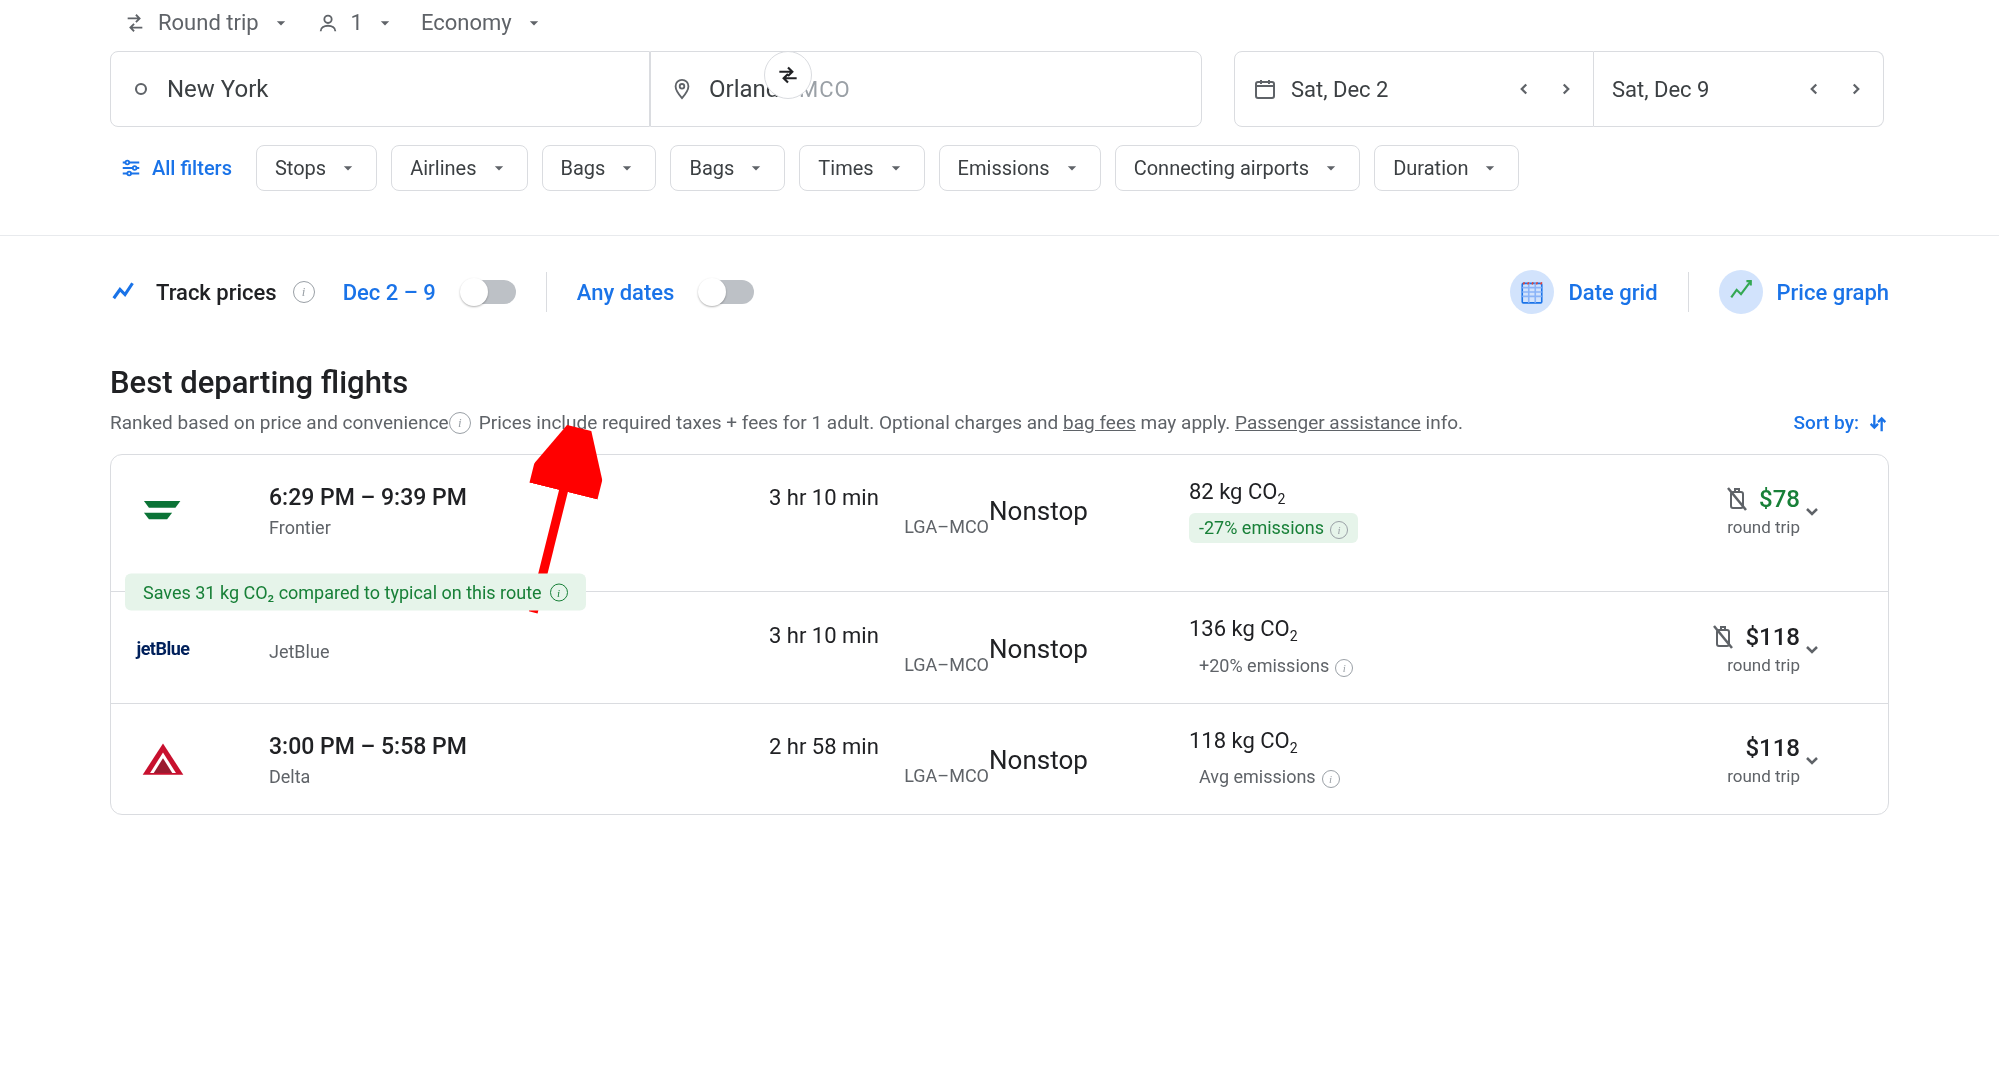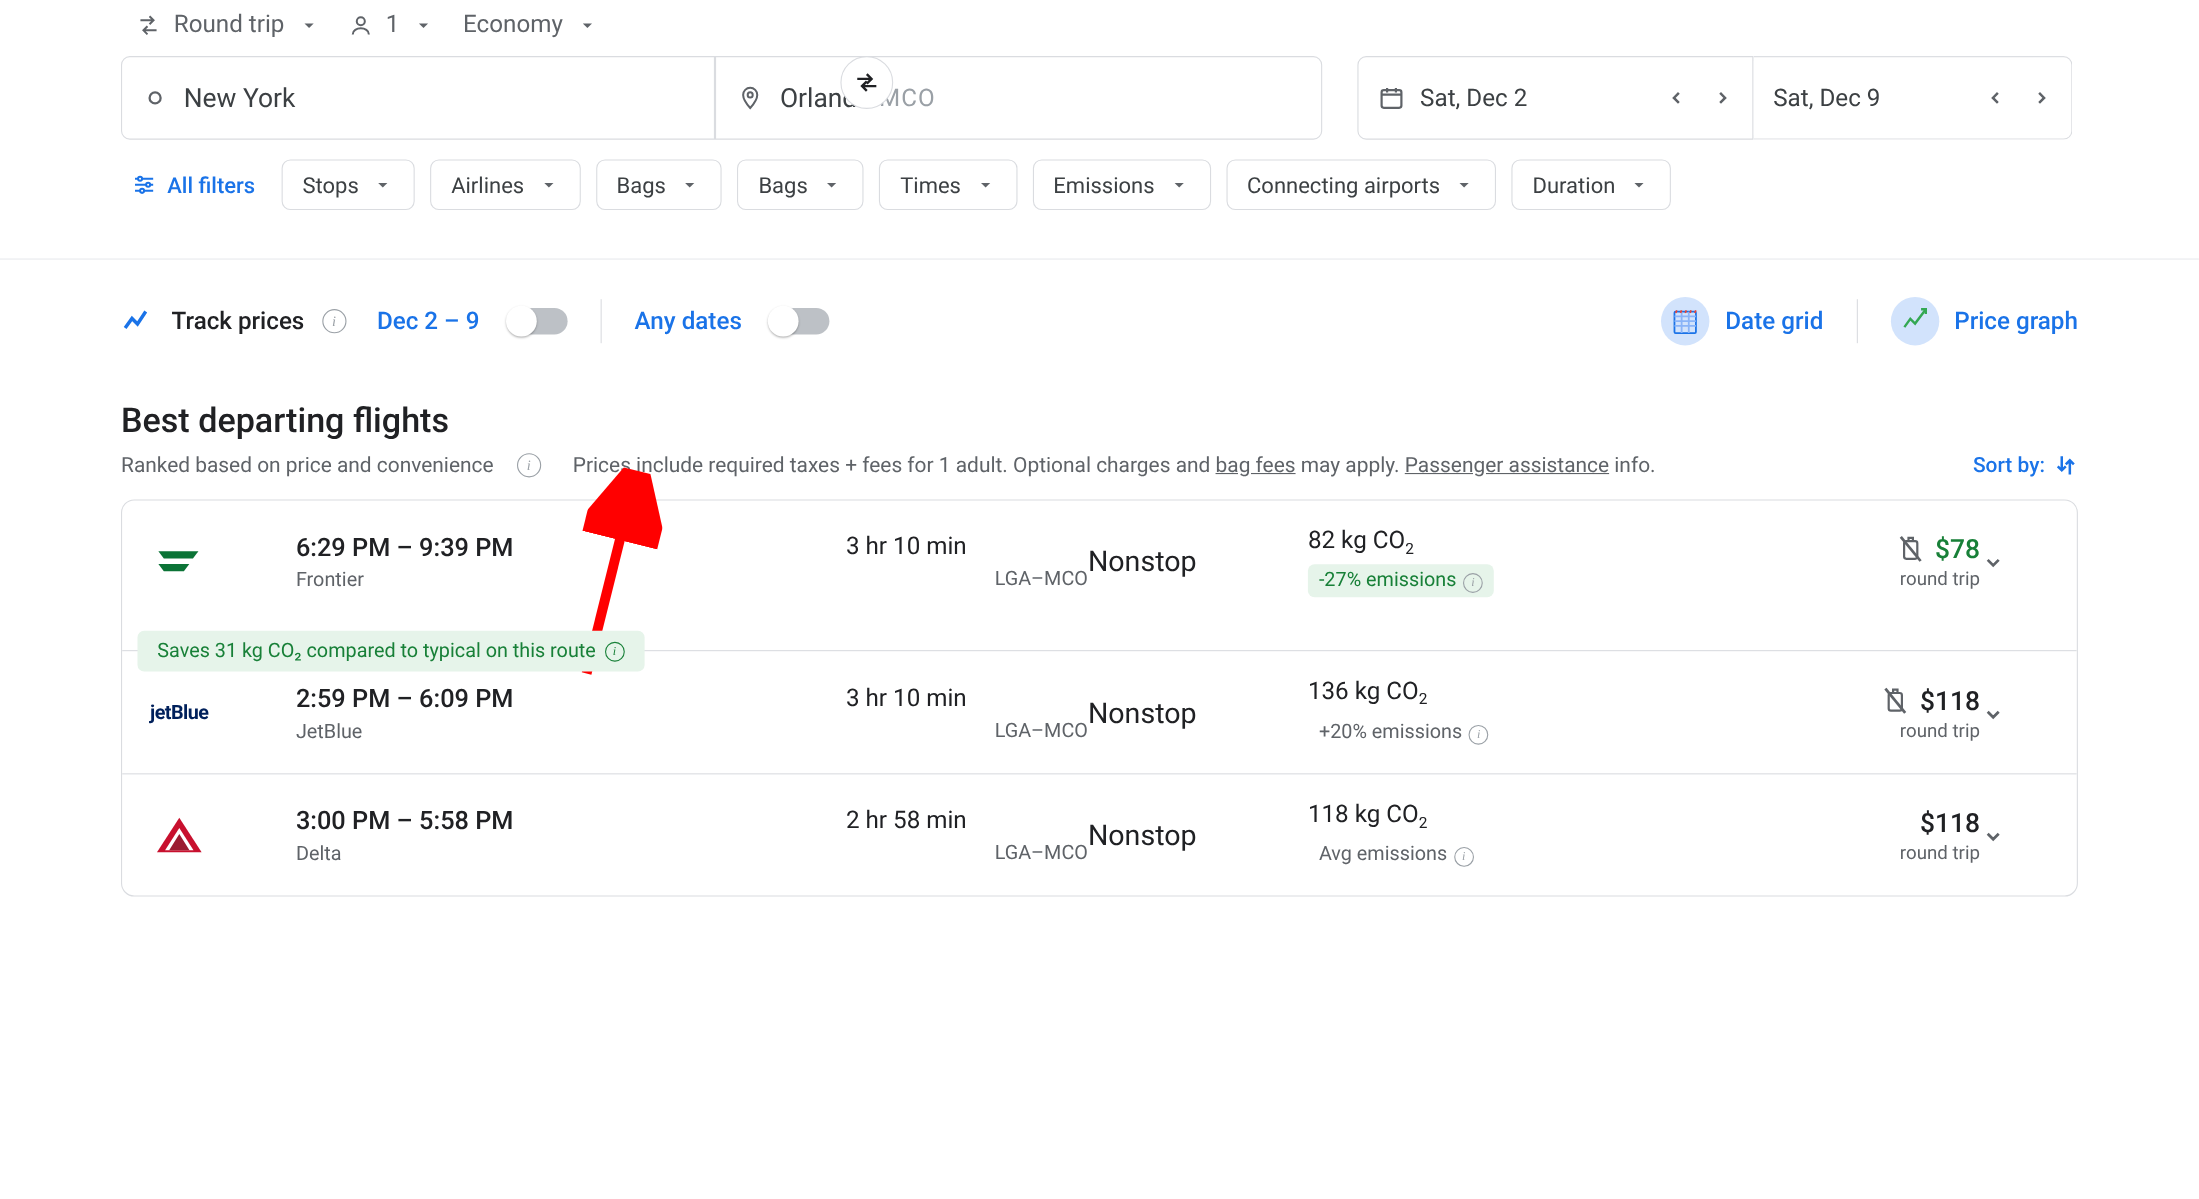--- a/index.html
+++ b/index.html
@@ -29,21 +29,21 @@
   .track-left { display:flex; align-items:center; gap:16px; }
   .blue { color:#1a73e8; font-weight:500; }
   .toggle { width:54px; height:24px; background:#bdc1c6; border-radius:12px; position:relative; cursor:pointer; margin-left:10px; }
   .toggle::after { content:""; width:28px; height:28px; background:#fff; border-radius:50%; position:absolute; top:-2px; left:-2px; box-shadow:0 1px 2px rgba(0,0,0,0.3); }
   .vbar { width:1px; height:40px; background:#dadce0; margin:0 30px; }
   .spacer { flex:1; }
   .tool-btn { display:flex; align-items:center; gap:14px; color:#1a73e8; font-size:22px; font-weight:500; cursor:pointer; }
   .icon-circ { width:44px; height:44px; border-radius:22px; display:flex; align-items:center; justify-content:center; }
   .icon-blue-soft { background:#d2e3fc; }
   .section-title { font-size:31px; font-weight:500; margin-top:50px; }
-  .subtext-row { display:flex; align-items:center; gap:21px; margin-top:10px; font-size:19px; color:#5f6368; }
+  .subtext-row { display:flex; align-items:center; gap:0; margin-top:10px; font-size:19px; color:#5f6368; }
   .subtext-row .link { text-decoration:underline; }
   .sort-by { margin-left:auto; color:#1a73e8; font-weight:500; display:flex; align-items:center; gap:8px; }
   .results { margin-top:20px; border:1px solid #dadce0; border-radius:12px; overflow:hidden; }
   .row { display:grid; grid-template-columns:130px 500px 220px 200px 260px 1fr 60px; padding:24px 28px 22px 28px; align-items:center; position:relative; }
   .row + .row { border-top:1px solid #dadce0; }
   .times { font-size:23px; font-weight:500; color:#202124; }
   .airline { font-size:18px; color:#5f6368; margin-top:6px; }
   .dur { font-size:22px; color:#202124; }
   .route { font-size:18px; color:#5f6368; margin-top:6px;text-align:right; }
   .stops { font-size:26px; }
@@ -304,21 +304,20 @@
             <path d="M7 10l5 5 5-5"></path>
           </svg>
     </div>
     <div class="savings-banner">Saves 31 kg CO₂ compared to typical on this route <span class="info-icon" style="border-color:#188038;color:#188038;width:18px;height:18px;font-size:11px">i</span></div>
   </div>
       <div class="row">
     <div class="logo">
           <div style="font-size:18px;color:#00205b;font-weight:700;letter-spacing:-0.5px">jetBlue</div>
         </div>
     <div>
-      <div class="times">2:59 PM – 6:09 PM</div>
       <div class="airline">JetBlue</div>
     </div>
     <div>
       <div class="dur">3 hr 10 min</div>
       <div class="route">LGA–MCO</div>
     </div>
     <div class="stops">Nonstop</div>
     <div>
       <div class="co2">136 kg CO<sub>2</sub></div>
       <div class="em-badge em-bad">+20% emissions<span class="info-icon" style="width:18px;height:18px;font-size:11px;margin-left:6px">i</span></div>

